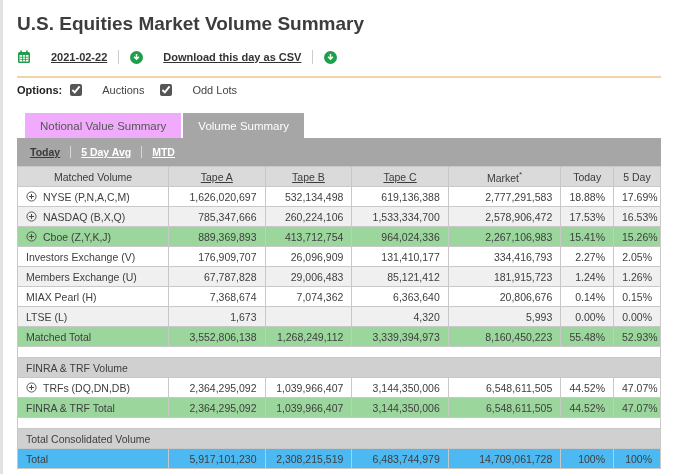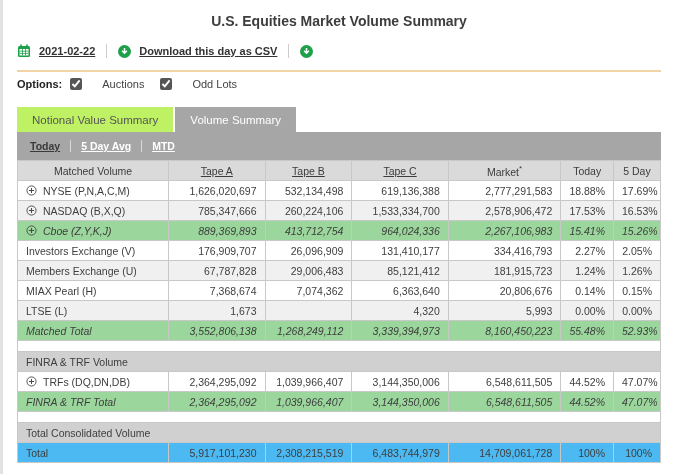--- a/index.html
+++ b/index.html
@@ -11,69 +11,68 @@
     color: #444;
     position: relative;
     overflow: hidden;
   }
   .left-edge { position: absolute; left: 0; top: 0; width: 3px; height: 100%; background: #e2e2e2; }
   .page { padding: 8px 27px 0 17px; }
 
   
   h1.page-title {
     margin: 5px 0 13px 0;
-    font-size: 14px;
+    font-size: 19px;
     font-weight: bold;
     color: #3d3d3d;
-    text-align: center;
   }
 
   
   .toolbar { display: flex; align-items: center; font-size: 11px; height: 18px; }
   .toolbar a, .tool-link {
     color: #333; font-weight: bold; text-decoration: underline; cursor: pointer;
-    display: inline-flex; align-items: center; gap: 8px;
+    display: inline-flex; align-items: center; gap: 20px;
   }
   .toolbar .icon { display: inline-flex; }
   .vsep { border-left: 1px solid #ccc; height: 14px; margin: 0 11px; }
 
   .tan-divider { border: none; border-top: 2px solid #f3d4a8; margin: 10px 0 0 0; }
 
   
   .options { display: flex; align-items: flex-start; font-size: 11px; margin: 6px 0 0 0; color: #444; }
   .options .options-label { font-weight: bold; color: #222; margin-right: 8px; }
   .options label { display: inline-flex; align-items: center; gap: 20px; margin-right: 16px; cursor: pointer; }
   .options input[type="checkbox"] { width: 12px; height: 12px; margin: 0; accent-color: #555; }
 
   
   .tabs { display: flex; margin-top: 17px; align-items: flex-end; }
   .tab {
     font-size: 11.5px; padding: 7px 15px 6px 15px; cursor: pointer; margin-right: 2px;
   }
-  .tab.inactive { background: #bef264; color: #555; }
+  .tab.inactive { background: #f0abfc; color: #555; margin-left: 8px; }
   .tab.active { background: #a6a6a6; color: #fff; }
 
   
   .subnav {
     background: #a6a6a6; display: flex; align-items: center;
     padding: 8px 13px; font-size: 10.5px; font-weight: bold;
   }
   .subnav .subnav-link { text-decoration: underline; cursor: pointer; color: #fff; }
   .subnav .subnav-link.current { color: #3a3a3a; }
   .subnav .subsep { border-left: 1px solid #d8d8d8; height: 12px; margin: 0 10px; }
 
   
   table.volume { width: 100%; border-collapse: collapse; font-size: 10.5px; table-layout: fixed; color: #3e3e3e; }
   table.volume th, table.volume td { border: 1px solid #c8c8c8; height: 20px; padding: 0 8px; overflow: hidden; white-space: nowrap; }
   table.volume th { background: #dadada; font-weight: normal; text-align: center; color: #3c3c3c; }
   table.volume th.th-link { text-decoration: underline; cursor: pointer; }
   table.volume td.label { text-align: left; background: #fff; }
   table.volume td.num { text-align: right; background: #fff; }
   tr.stripe td { background: #f0f0f0 !important; }
-  tr.green td { background: #9bd69c !important; font-style: italic; }
+  tr.green td { background: #9bd69c !important; }
   tr.blue td { background: #4db9f2 !important; }
   tr.section-header td { background: #d0d0d0 !important; text-align: left; }
   tr.spacer td { background: #fff; height: 11px; }
   .expand-icon { display: inline-block; vertical-align: -1px; margin-right: 6px; line-height: 0; cursor: pointer; }
   sup.market-note { font-size: 8px; }
 </style>
 </head>
 <body>
 
 <div class="left-edge"></div>

